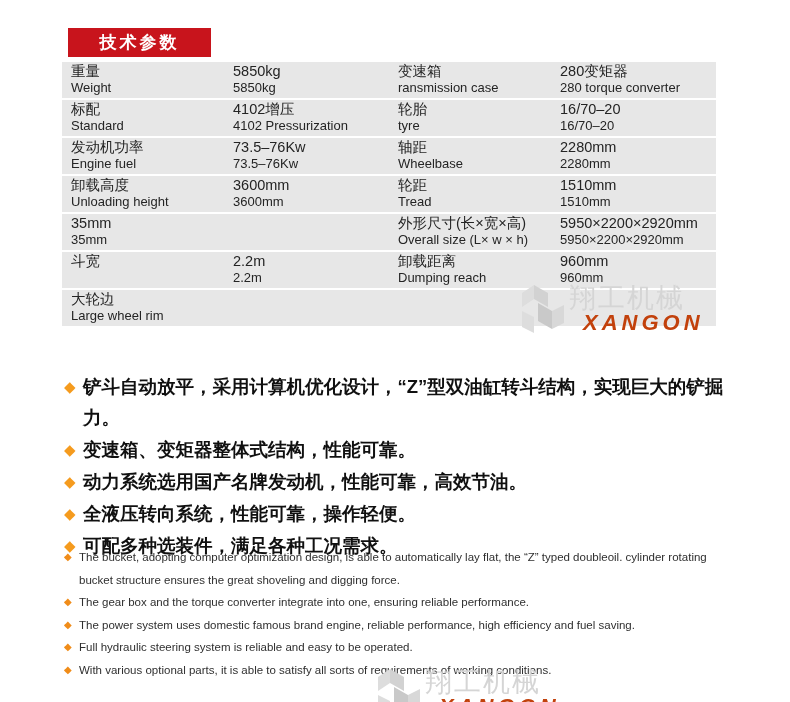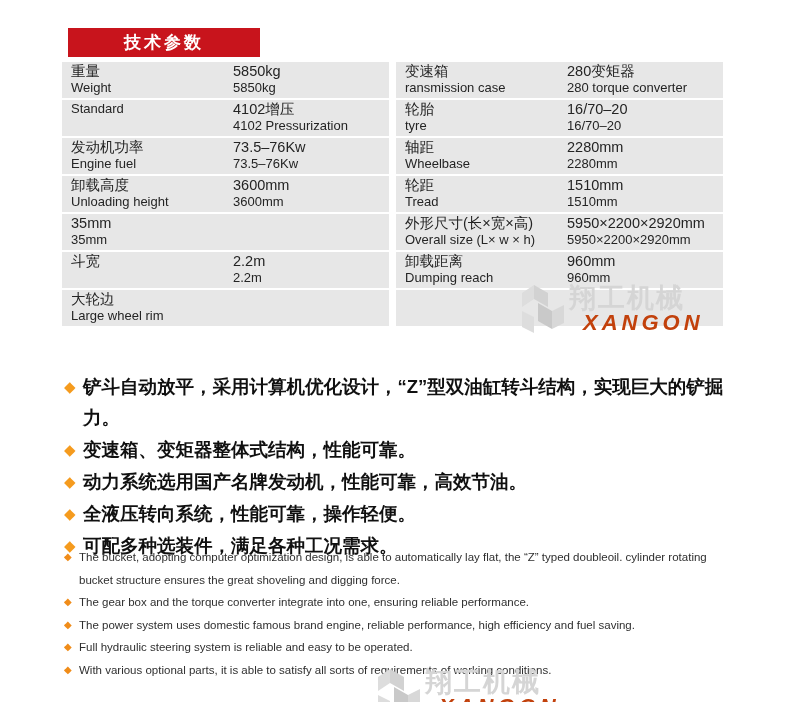--- a/index.html
+++ b/index.html
@@ -5,28 +5,28 @@
   html,body { margin:0; padding:0; }
   body {
     width:790px; height:702px; position:relative; overflow:hidden;
     background:#ffffff;
     font-family:"Liberation Sans","DejaVu Sans",sans-serif;
     -webkit-font-smoothing:antialiased;
   }
 
   
   .banner {
-    position:absolute; left:68px; top:28px; width:192px; height:29px;
+    position:absolute; left:68px; top:28px; width:143px; height:29px;
     background:#c8141c; color:#ffffff;
     display:flex; align-items:center; justify-content:center;
     font-size:17px; font-weight:bold; letter-spacing:3px;
   }
 
   
-  .spec { position:absolute; left:62px; top:62px; display:flex; gap:7px; }
+  .spec { position:absolute; left:62px; top:62px; display:flex; }
   .spec-col { width:327px; display:flex; flex-direction:column; gap:2px; }
   .spec-row {
     background:#e7e7e7; height:36px; box-sizing:border-box;
     display:flex; padding:1px 0 0 9px;
   }
   .cell-label { width:162px; flex:none; overflow:hidden; }
   .cell-value { flex:1; overflow:hidden; }
   .line-zh { font-size:14.5px; line-height:17px; color:#242424; white-space:nowrap; }
   .line-en { font-size:13px; line-height:16px; color:#242424; white-space:nowrap; }
 
@@ -50,21 +50,21 @@
   .feature-en .diamond {
     position:absolute; left:0; top:0; color:#f08c19;
     font-size:10px; line-height:22.5px;
   }
 
   
   .wm { position:absolute; display:flex; align-items:flex-start; gap:5px; pointer-events:none; }
   .wm-1 { left:522px; top:283px; }
   .wm-2 { left:378px; top:667px; }
   .wm-icon { flex:none; margin-top:2px; }
-  .wm-zh { font-size:27px; font-weight:bold; letter-spacing:2px; color:#d5d5d5; line-height:30px; white-space:nowrap; }
+  .wm-zh { font-size:27px; font-weight:normal; letter-spacing:2px; color:#d5d5d5; line-height:30px; white-space:nowrap; }
   .wm-en { font-size:22px; font-weight:bold; font-style:italic; letter-spacing:4px; color:#c2410c; line-height:24px; margin-top:-2px; padding-left:14px; white-space:nowrap; }
 </style>
 </head>
 <body>
 
 <div class="banner">
   <span>技术参数</span>
 </div>
 
 <div class="spec">
@@ -75,20 +75,21 @@
         <div class="line-zh">重量</div>
         <div class="line-en">Weight</div>
       </div>
       <div class="cell-value">
         <div class="line-zh">5850kg</div>
         <div class="line-en">5850kg</div>
       </div>
     </div>
     <div class="spec-row">
       <div class="cell-label">
+        <div class="line-zh">标配</div>
         <div class="line-en">Standard</div>
       </div>
       <div class="cell-value">
         <div class="line-zh">4102增压</div>
         <div class="line-en">4102 Pressurization</div>
       </div>
     </div>
     <div class="spec-row">
       <div class="cell-label">
         <div class="line-zh">发动机功率</div>

